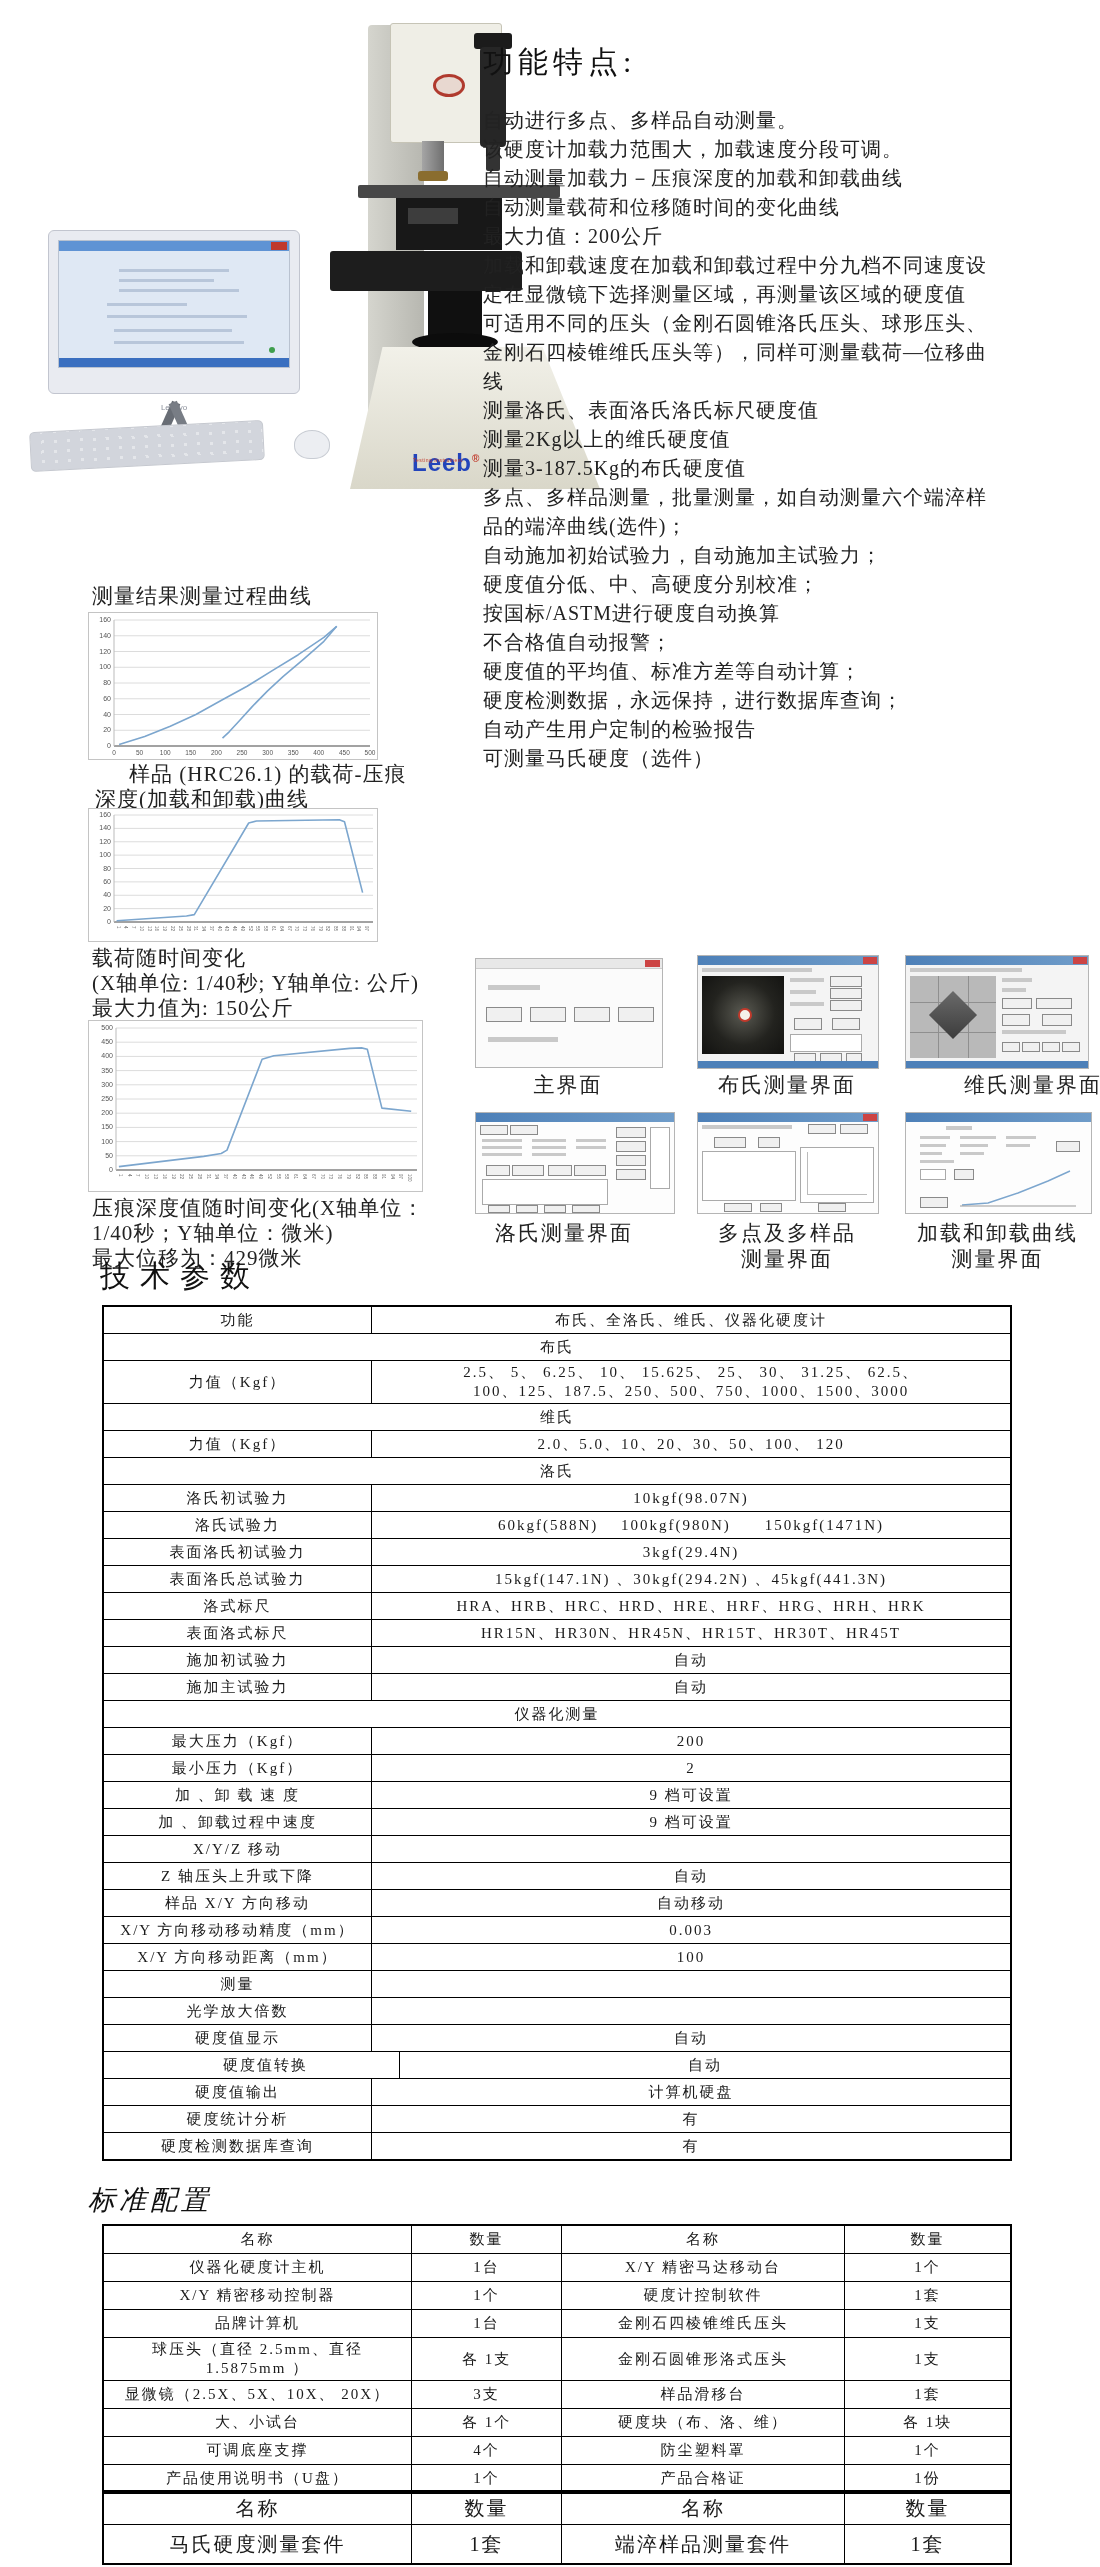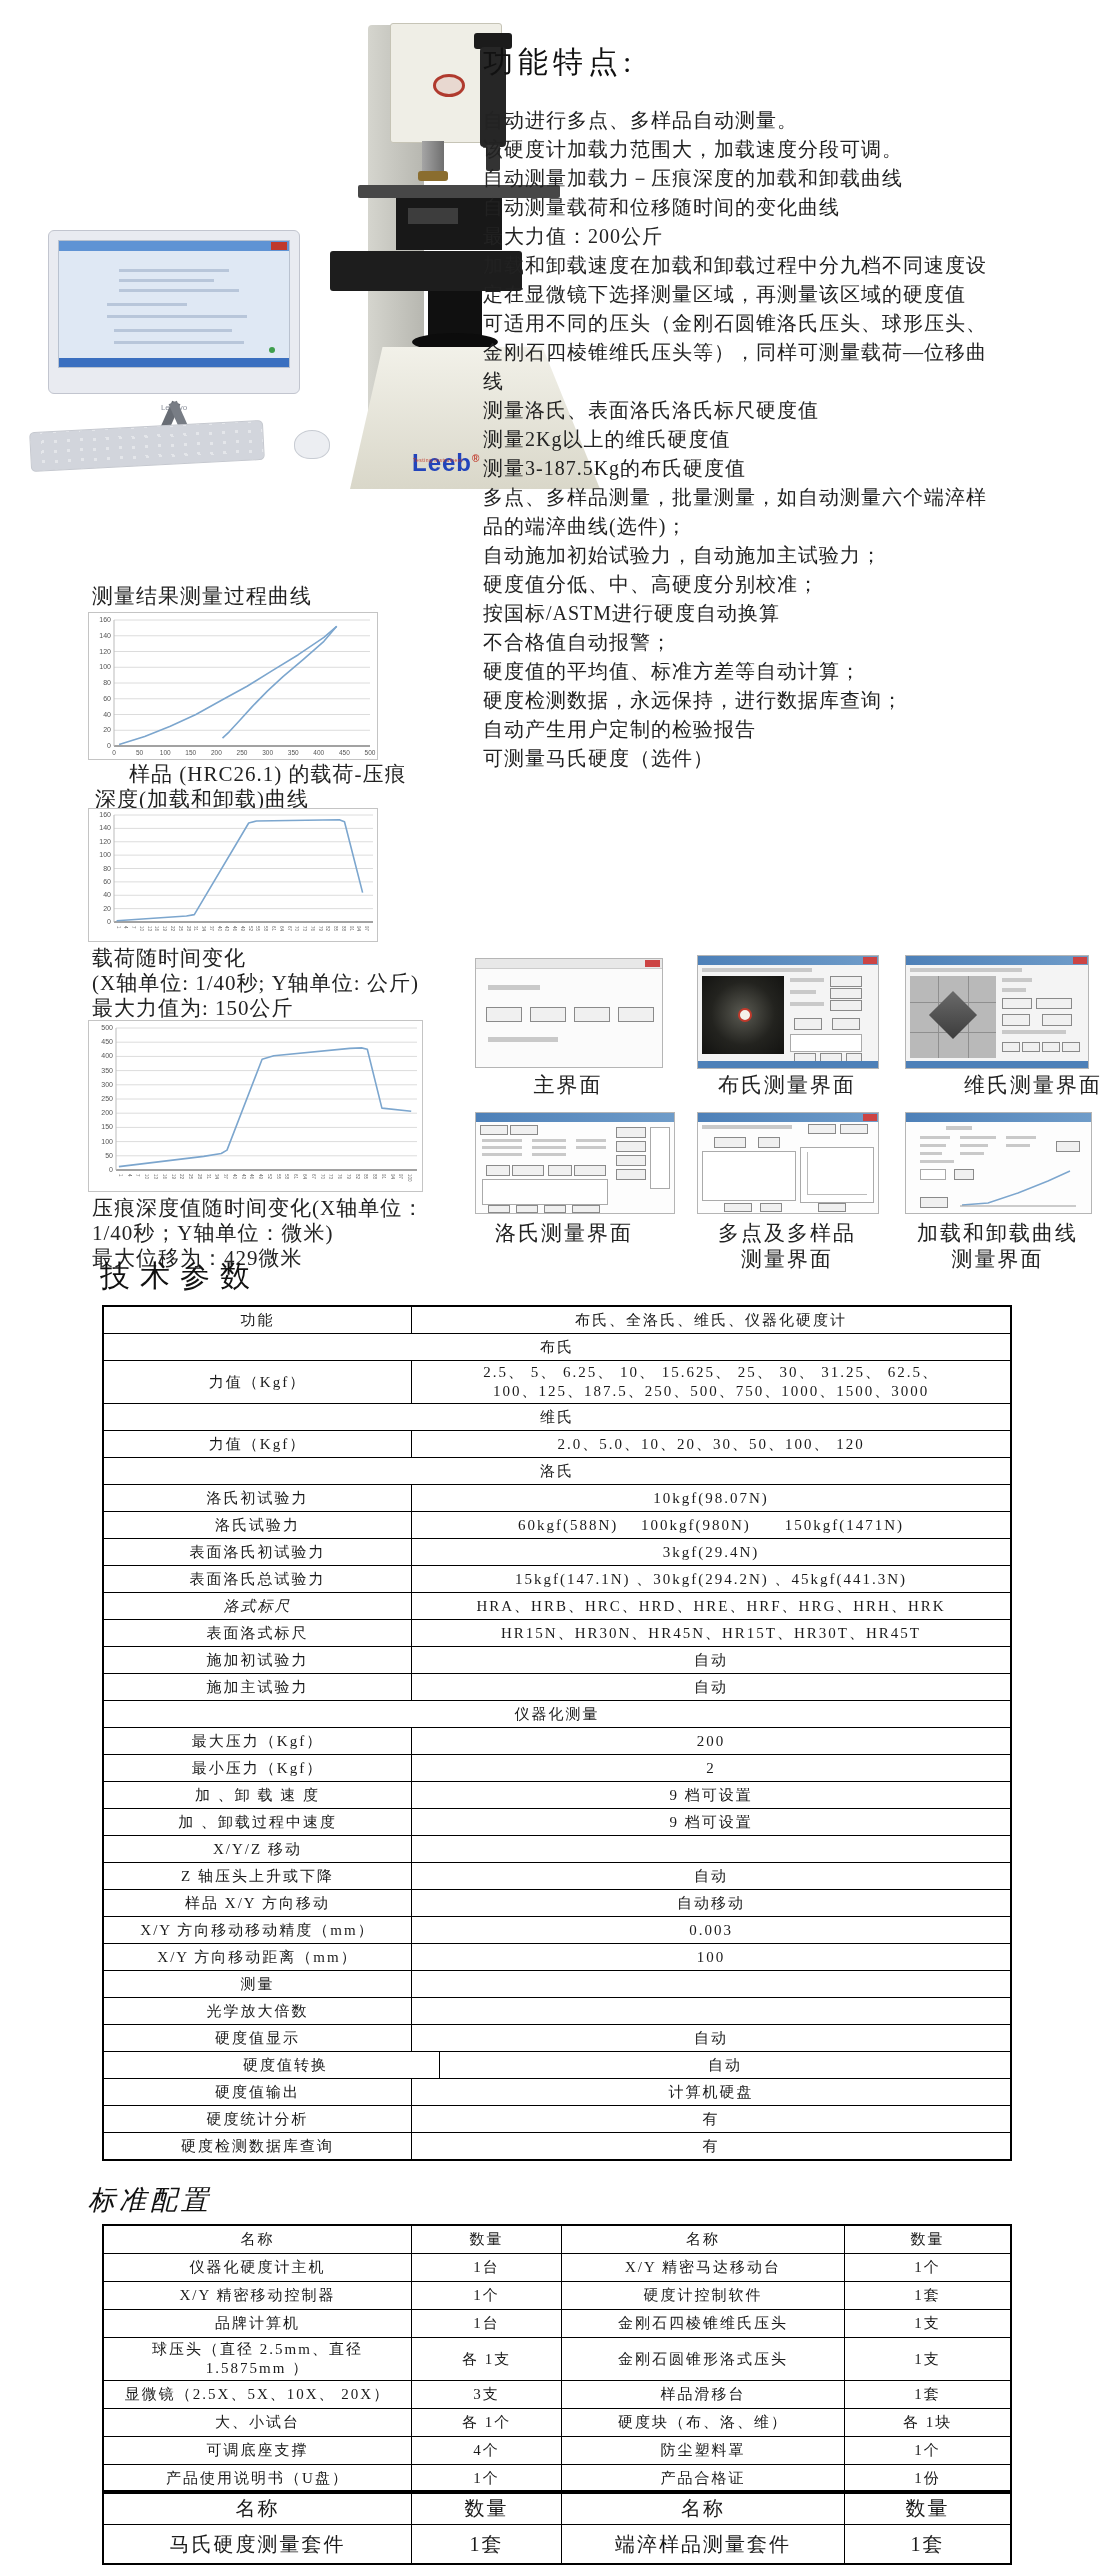--- a/index.html
+++ b/index.html
@@ -62,21 +62,21 @@
   .imggray{position:absolute;background:#b9b9b9;}
   .diamond{position:absolute;width:34px;height:34px;background:linear-gradient(135deg,#6a6a6a,#3c3c3c);transform:rotate(45deg);}
   .cross-v{position:absolute;width:1px;background:#8f8f8f;}
   .cross-h{position:absolute;height:1px;background:#8f8f8f;}
   .capline{text-align:center;font-size:21px;line-height:26px;letter-spacing:2px;color:#222;}
   
   .ttable{border:2px solid #000;font-size:15px;letter-spacing:2px;}
   .trow{display:flex;border-bottom:1.5px solid #000;align-items:stretch;}
   .trow:last-child{border-bottom:none;}
   .tcell{display:flex;align-items:center;justify-content:center;text-align:center;padding:2px 4px;box-sizing:border-box;white-space:pre-line;}
-  .tkey{width:308px;border-right:1.5px solid #000;}
+  .tkey{width:268px;border-right:1.5px solid #000;}
   .tval{flex:1;}
   .tsec{flex:1;justify-content:center;}
   .c1{width:308px;border-right:1.5px solid #000;}
   .c2{width:150px;border-right:1.5px solid #000;}
   .c3{width:283px;border-right:1.5px solid #000;}
   .c4{flex:1;}
   .bigtable{font-size:20px;letter-spacing:2px;}
 </style>
 </head>
 <body>
@@ -513,21 +513,21 @@
       </div>
       <div class="trow">
         <div class="tcell tkey" style="min-height: 26px;">表面洛氏初试验力</div>
         <div class="tcell tval">3kgf(29.4N)</div>
       </div>
       <div class="trow">
         <div class="tcell tkey" style="min-height: 26px;">表面洛氏总试验力</div>
         <div class="tcell tval">15kgf(147.1N) 、30kgf(294.2N) 、45kgf(441.3N)</div>
       </div>
       <div class="trow">
-        <div class="tcell tkey" style="min-height: 26px; font-style: italic;">洛式标尺</div>
+        <div class="tcell tkey" style="min-height: 26px;">洛式标尺</div>
         <div class="tcell tval">HRA、HRB、HRC、HRD、HRE、HRF、HRG、HRH、HRK</div>
       </div>
       <div class="trow">
         <div class="tcell tkey" style="min-height: 26px;">表面洛式标尺</div>
         <div class="tcell tval">HR15N、HR30N、HR45N、HR15T、HR30T、HR45T</div>
       </div>
       <div class="trow">
         <div class="tcell tkey" style="min-height: 26px;">施加初试验力</div>
         <div class="tcell tval">自动</div>
       </div>

